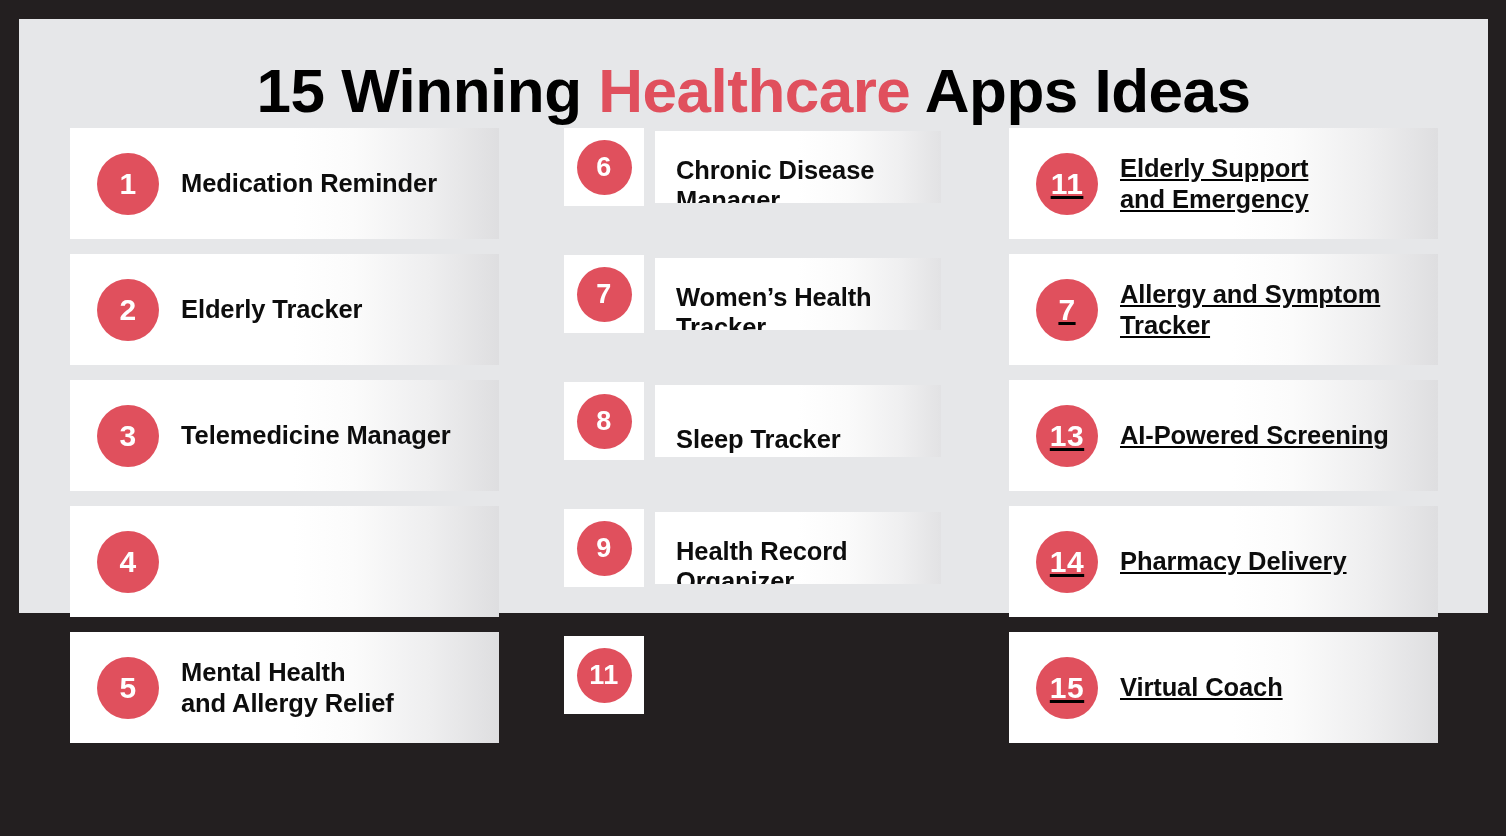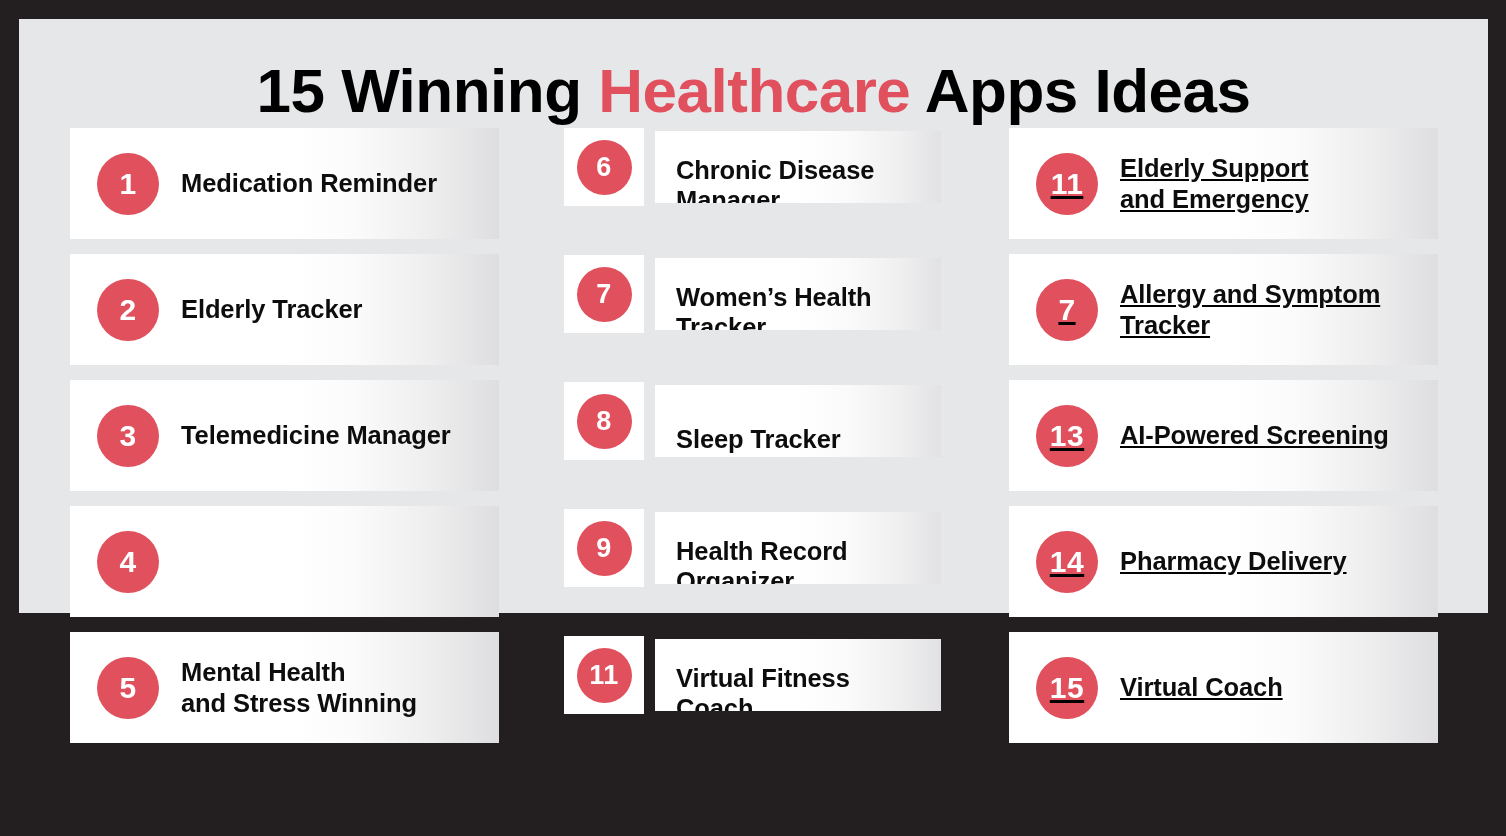--- a/index.html
+++ b/index.html
@@ -176,21 +176,21 @@
       <div class="card">
         <div class="badge">3</div>
         <div class="card-label">Telemedicine Manager</div>
       </div>
       <div class="card">
         <div class="badge">4</div>
       </div>
       <div class="card">
         <div class="badge">5</div>
         <div class="card-label">Mental Health
-and Stress Winning</div>
+and Allergy Relief</div>
       </div>
     </div>
 
     <div class="col col-2">
       <div class="split">
         <div class="split-badge-box">
           <div class="split-badge">6</div>
         </div>
         <div class="split-panel">
           <div class="split-label">Chronic Disease
@@ -219,24 +219,20 @@
           <div class="split-badge">9</div>
         </div>
         <div class="split-panel">
           <div class="split-label">Health Record
 Organizer</div>
         </div>
       </div>
       <div class="split">
         <div class="split-badge-box">
           <div class="split-badge">11</div>
-        </div>
-        <div class="split-panel">
-          <div class="split-label">Virtual Fitness
-Coach</div>
         </div>
       </div>
     </div>
 
     <div class="col col-3">
       <div class="card">
         <div class="badge">11</div>
         <div class="card-label">Elderly Support
 and Emergency</div>
       </div>

